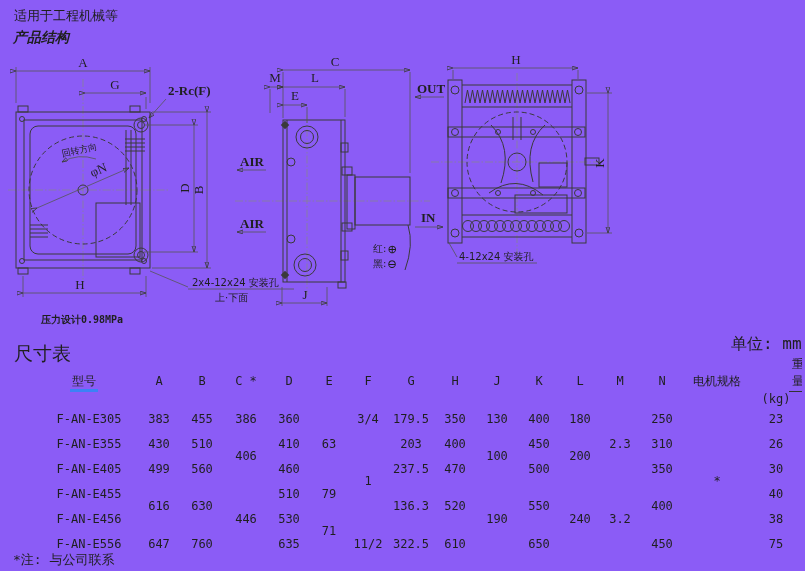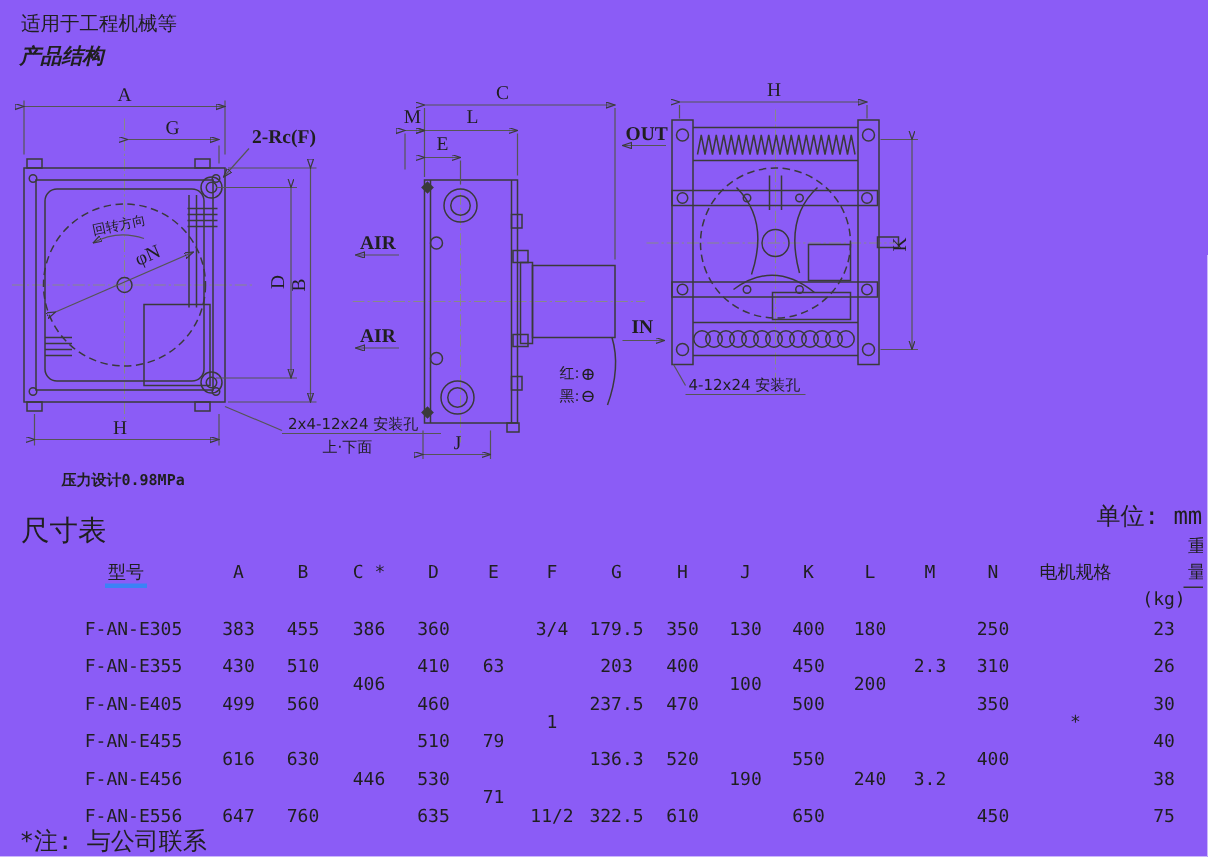--- a/index.html
+++ b/index.html
@@ -4,21 +4,21 @@
 <style>
   html,body { margin:0; padding:0; background:#fff; }
   .canvas { position:relative; width:805px; height:571px; background:#8b5cf6;
             font-family:"DejaVu Sans Mono","DejaVu Sans",monospace; color:#1f1f1f; overflow:hidden; }
   .txt { position:absolute; white-space:pre; }
   .subtitle      { left:14px;  top:7px;   font-size:13px; }
   .section-title { left:13px;  top:29px;  font-size:14px; font-weight:bold;font-style:italic; }
   .pressure      { left:13px;  top:313px; font-size:10px; font-weight:bold;margin-left:28px; }
   .table-title   { left:14px;  top:341px; font-size:19px; }
   .unit          { left:731px; top:334px; font-size:16px; }
-  .footnote      { left:13px;  top:551px; font-size:16px; }
+  .footnote      { left:13px;  top:551px; font-size:13px; }
   .diagram { position:absolute; }
   .d-front { left:8px;   top:55px; }
   .d-side  { left:235px; top:55px; }
   .d-rear  { left:413px; top:55px; }
   svg line, svg path, svg rect, svg circle, svg polyline { stroke:#3a3a3a; fill:none; stroke-width:1; }
   svg .dimln { stroke:#555; stroke-width:0.8; }
   svg .cl { stroke:#888; stroke-width:0.7; stroke-dasharray:8 2 1.5 2; }
   svg .dashc { stroke-dasharray:5 3; }
   svg .dark { fill:#3a3a3a; stroke:none; }
   svg text { font-family:"Liberation Serif","DejaVu Serif",serif; fill:#1f1f1f; stroke:none; }

